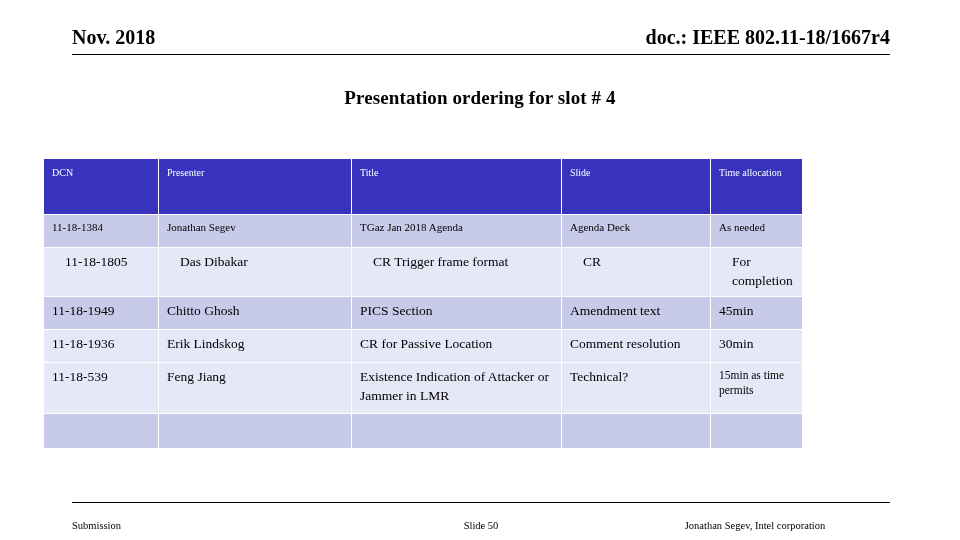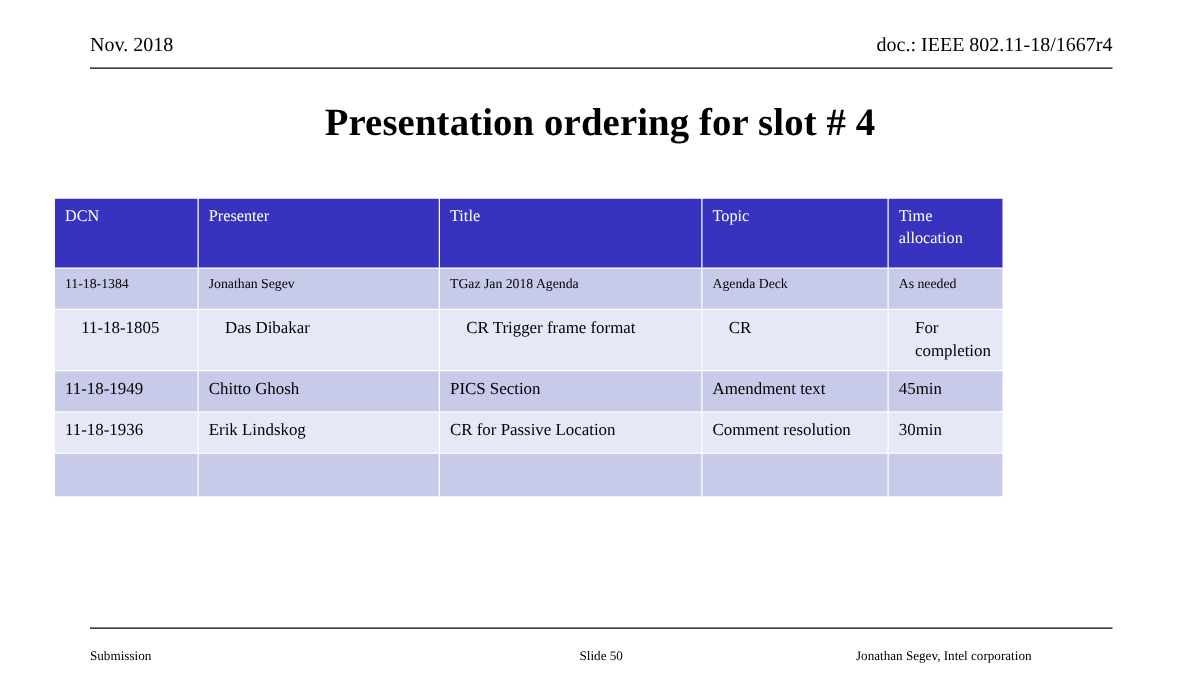--- a/index.html
+++ b/index.html
@@ -23,34 +23,34 @@
     top: 28px;
     width: 818px;
     height: 26px;
     border-bottom: 1.6px solid #000000;
     display: flex;
     align-items: flex-start;
     justify-content: space-between;
   }
   .header-date,
   .header-doc {
-    font-size: 16px;
-    font-weight: normal;
+    font-size: 20px;
+    font-weight: bold;
     line-height: 18px;
     white-space: nowrap;
   }
 
   
   .slide-title {
     position: absolute;
     left: 0;
     top: 83px;
     width: 960px;
     text-align: center;
-    font-size: 31px;
+    font-size: 19px;
     font-weight: bold;
     line-height: 30px;
     letter-spacing: 0.1px;
   }
 
   
   .table-wrap {
     position: absolute;
     left: 43px;
     top: 158px;
@@ -74,21 +74,21 @@
   
   col.c-dcn    { width: 114px; }
   col.c-pres   { width: 192px; }
   col.c-title  { width: 209px; }
   col.c-topic  { width: 148px; }
   col.c-time   { width: 91px; }
 
   thead th {
     background: #3733BE;
     color: #ffffff;
-    font-size: 13px;
+    font-size: 10px;
     line-height: 17px;
     height: 45px;
     padding-top: 11px;
   }
 
   tbody tr.shade-dark  > td { background: #C7CBE9; }
   tbody tr.shade-light > td { background: #E6E8F7; }
 
   td.cell {
     font-size: 11px;
@@ -146,21 +146,21 @@
         <col class="c-pres">
         <col class="c-title">
         <col class="c-topic">
         <col class="c-time">
     </colgroup>
     <thead>
       <tr>
         <th>DCN</th>
         <th>Presenter</th>
         <th>Title</th>
-        <th>Topic</th>
+        <th>Slide</th>
         <th>Time allocation</th>
       </tr>
     </thead>
     <tbody>
       <tr class="shade-dark r1">
         <td class="cell">11-18-1384</td>
         <td class="cell">Jonathan Segev</td>
         <td class="cell">TGaz Jan 2018 Agenda</td>
         <td class="cell">Agenda Deck</td>
         <td class="cell">As needed</td>
@@ -179,20 +179,27 @@
         <td class="cell">Amendment text</td>
         <td class="cell">45min</td>
       </tr>
       <tr class="shade-light r4 big">
         <td class="cell">11-18-1936</td>
         <td class="cell">Erik Lindskog</td>
         <td class="cell">CR for Passive Location</td>
         <td class="cell">Comment resolution</td>
         <td class="cell">30min</td>
       </tr>
+      <tr class="shade-light r6 big">
+        <td class="cell">11-18-539</td>
+        <td class="cell">Feng Jiang</td>
+        <td class="cell">Existence Indication of Attacker or Jammer in LMR</td>
+        <td class="cell">Technical?</td>
+        <td class="cell small-time">15min as time permits</td>
+      </tr>
       <tr class="shade-dark r7">
         <td class="cell"></td>
         <td class="cell"></td>
         <td class="cell"></td>
         <td class="cell"></td>
         <td class="cell"></td>
       </tr>
     </tbody>
   </table>
 </div>

